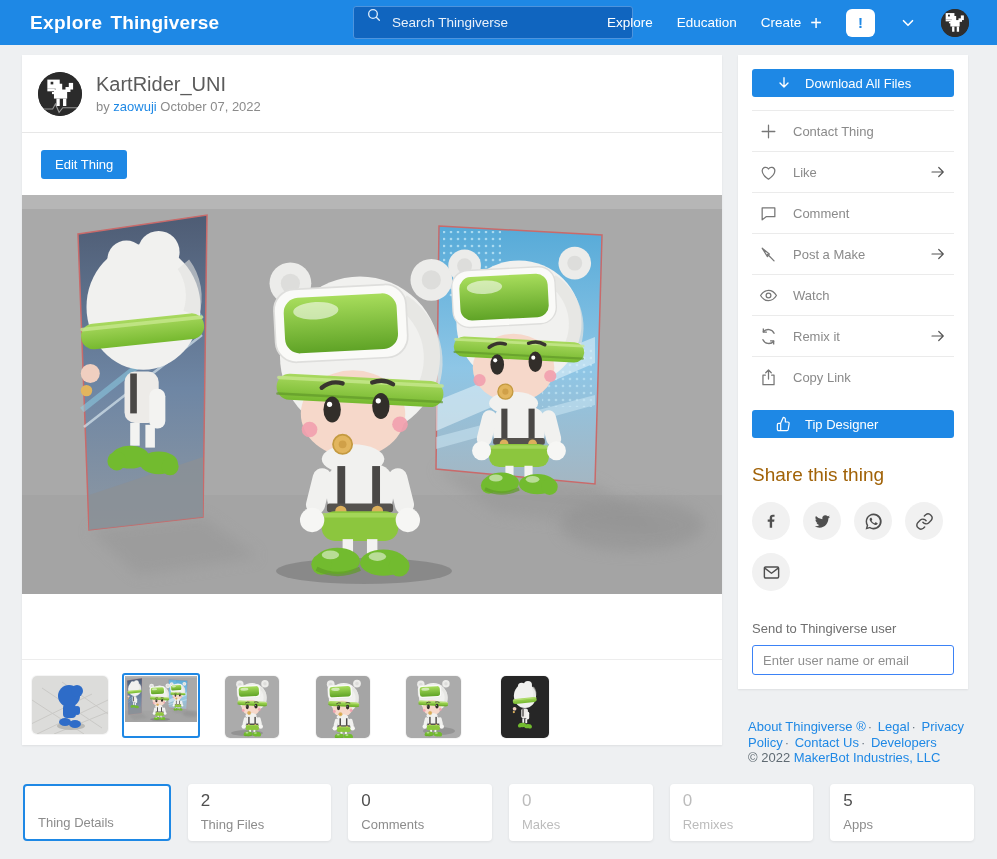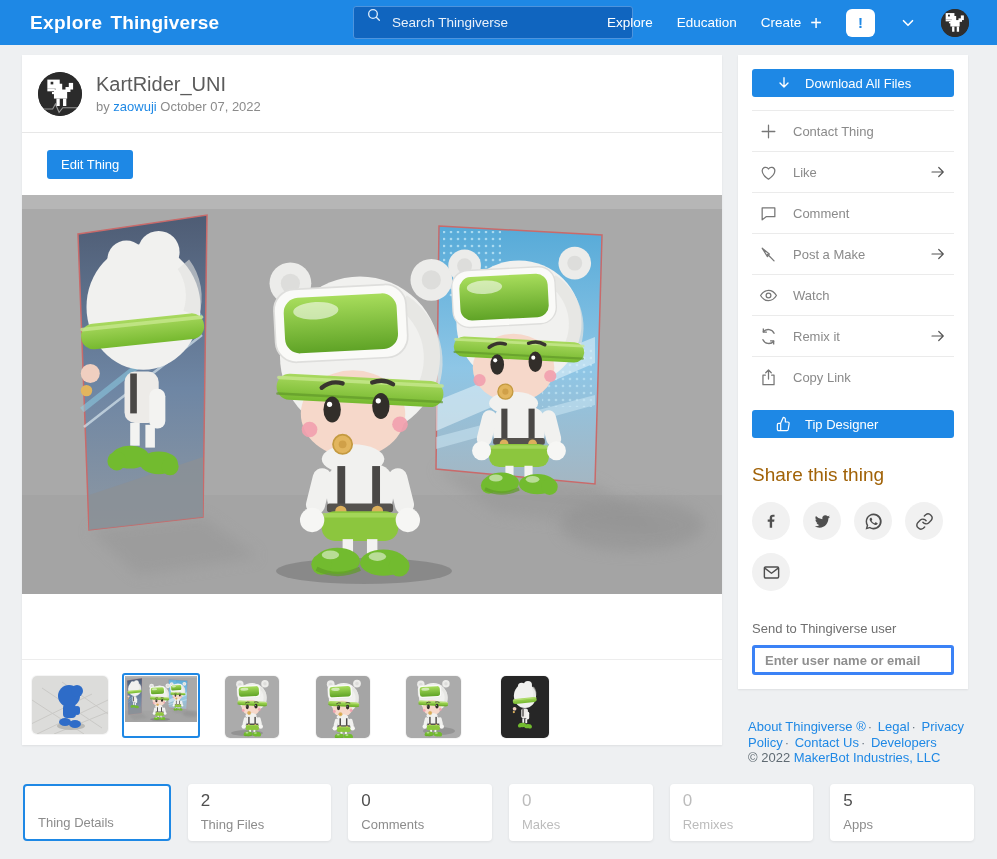--- a/index.html
+++ b/index.html
@@ -47,21 +47,21 @@
   .left-card{
     position:absolute; left:22px; top:55px; width:700px; height:690px;
     background:var(--card-bg); box-shadow:0 1px 2px rgba(0,0,0,.07);
   }
   .title-row{height:78px; display:flex; align-items:center; padding:0 16px; border-bottom:1px solid #e7e7e7;}
   .avatar-lg{width:44px; height:44px; border-radius:50%; background:#2b2b2b; overflow:hidden; cursor:pointer; flex:0 0 auto;}
   .title-texts{margin-left:14px;}
   .thing-title{font-size:20px; color:#5b5b5b; font-weight:400;}
   .byline{font-size:13px; color:#8b8b8b; margin-top:3px;}
   .byline .author{color:var(--link); cursor:pointer;}
-  .edit-row{height:62px; display:flex; align-items:center; padding:0 25px;}
+  .edit-row{height:62px; display:flex; align-items:center; padding:0 19px;}
   .btn-blue{
     background:var(--accent); color:#fff; border:none; border-radius:3px;
     font-size:13px; font-family:inherit; padding:7px 14px; cursor:pointer;
   }
   .viewer{width:700px; height:399px; display:block; cursor:pointer;}
   .viewer-gap{height:66px; border-bottom:1px solid #ededed;}
   .thumbs-row{height:96px; display:flex; align-items:flex-start; padding:16px 2px 0 2px;}
   .thumb-slot{width:91px; display:flex; justify-content:center;}
   .thumb{border-radius:5px; overflow:hidden; cursor:pointer; box-shadow:0 0 0 1px rgba(0,0,0,.04);}
   .thumb svg{display:block;}
@@ -91,22 +91,22 @@
   .action-row svg{flex:0 0 auto;}
   .tip-btn{margin-top:12px;}
   .share-h{margin-top:26px; font-size:19px; color:#a16207; font-weight:400;}
   .social-row{margin-top:16px; display:flex; flex-wrap:wrap; gap:13px; width:192px;}
   .soc{
     width:38px; height:38px; border-radius:50%; background:#f1f1f1;
     display:flex; align-items:center; justify-content:center; cursor:pointer;
   }
   .send-label{margin-top:30px; font-size:13px; color:#6f6f6f;}
   .send-input{
-    margin-top:9px; width:100%; height:30px; border:3px solid #3b82f6; border-radius:3px;
-    font-size:13px; font-family:inherit; padding:0 10px; color:#444; outline:none; background:#fff;font-weight:bold;
+    margin-top:9px; width:100%; height:30px; border:1px solid #3b82f6; border-radius:3px;
+    font-size:13px; font-family:inherit; padding:0 10px; color:#444; outline:none; background:#fff;
   }
   .send-input::placeholder{color:#8f8f8f;}
   
   .footer-text{
     position:absolute; left:748px; top:719px; width:225px;
     font-size:13px; line-height:15.5px; color:#5f6a72;
   }
   .footer-text a{color:var(--link); text-decoration:none; cursor:pointer;}
   .footer-text .sep{color:#6a7680; margin:0 2px;}
   

